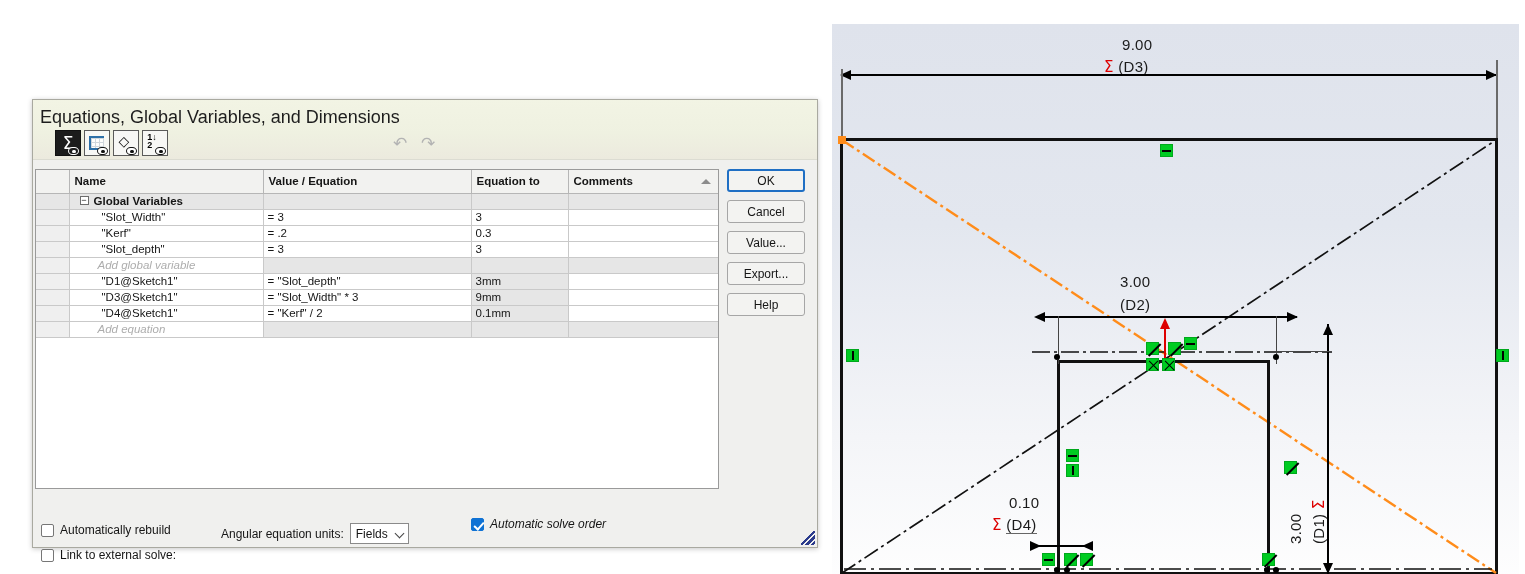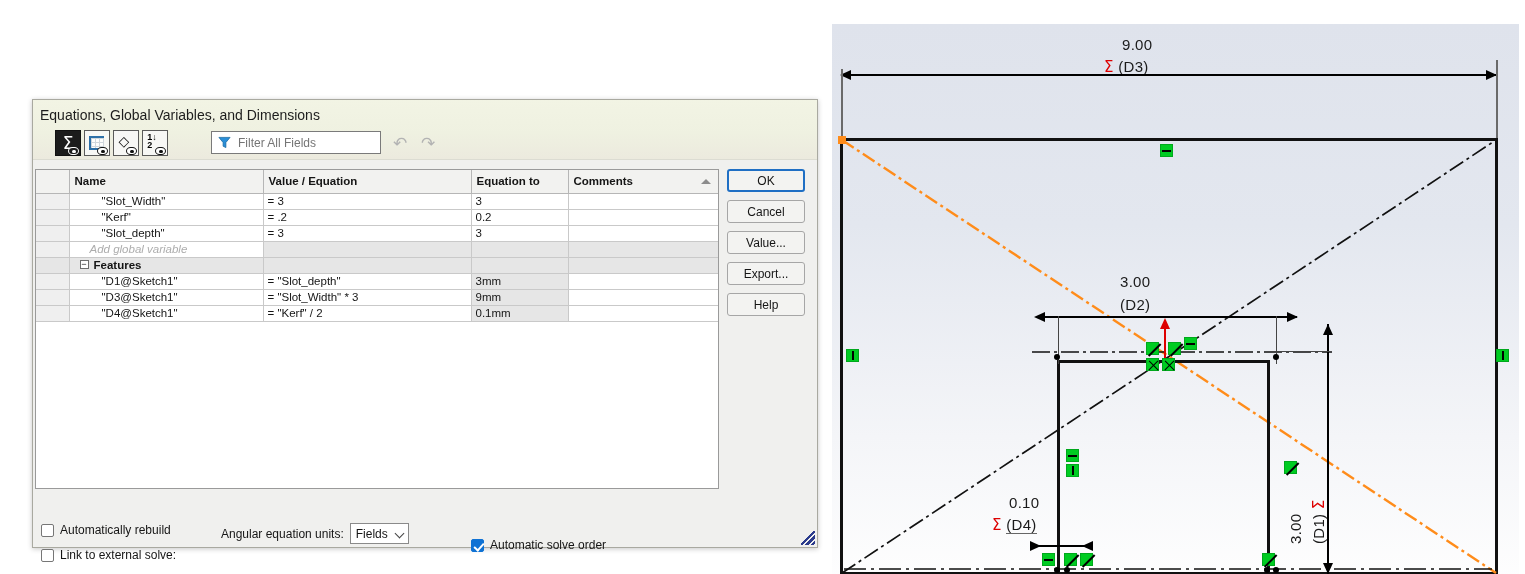--- a/index.html
+++ b/index.html
@@ -72,21 +72,21 @@
     border:1px solid #a9a9a0;
     box-shadow:0 1px 5px rgba(0,0,0,.22);
   }
   #dlgHead {
     height:60px;
     background:linear-gradient(to bottom,#f2f4e4 0%,#eff1e1 55%,#eceade 100%);
     border-bottom:1px solid #dcdcd2;
     position:relative;
   }
   #dlgTitle {
-    position:absolute; left:7px; top:7px; font-size:14px; color:#1d1d1d;
+    position:absolute; left:7px; top:7px; font-size:18px; color:#1d1d1d;
   }
   #toolbar {
     position:absolute; left:22px; top:30px; display:flex; align-items:center; gap:3px;
   }
   .tbtn {
     width:26px; height:26px; border:1px solid #5a5a5a; background:#f7f7f5;
     display:flex; align-items:center; justify-content:center; cursor:pointer;
     position:relative;
   }
   .tbtn.active { background:#1c1c1c; border-color:#111; }
@@ -142,21 +142,21 @@
   col.sel  { width:33px; }
   col.name { width:194px; }
   col.val  { width:208px; }
   col.evl  { width:97px; }
   col.cmt  { width:150px; }
   td.sel { background:#efefef; }
   tr.section td { background:#e6e6e6; font-weight:bold; }
   tr.section td.nm { padding-left:10px; }
   td.nm { padding-left:32px; }
   td.shade { background:#e6e6e6; }
-  td.ghost { color:#adadad; font-style:italic; padding-left:20px; }
+  td.ghost { color:#adadad; font-style:italic; padding-left:28px; }
   td.ghost-blank { background:#e6e6e6; }
   .expander {
     display:inline-block; width:9px;height:9px;border:1px solid #6d6d6d;background:#fff;
     line-height:7px;text-align:center;font-size:9px;font-weight:normal;margin-right:5px;
     vertical-align:middle; position:relative; top:-1px; cursor:pointer;
   }
   .sortarrow {
     position:absolute; right:7px; top:9px; width:0;height:0;
     border-left:5px solid transparent;border-right:5px solid transparent;
     border-bottom:5px solid #8c8c8c;
@@ -311,26 +311,20 @@
       <div class="tbtn">
         <span class="glyph-fill">◇</span>
         <span class="eyeg"></span>
       </div>
       <div class="tbtn">
         <span class="glyph-num">1↓<br>2</span>
         <span class="eyeg"></span>
       </div>
     </div>
 
-    <div id="filterwrap">
-      <input id="filter" type="text" placeholder="Filter All Fields" style="">
-      <svg id="funnel" viewBox="0 0 14 14">
-        <polygon points="1,1.5 13,1.5 8.5,7 8.5,12.5 5.5,11 5.5,7" fill="#2a8fd8" stroke="#17689f" stroke-width="0.8"></polygon>
-      </svg>
-    </div>
     <div class="navbtn" style="left:358px;">↶</div>
     <div class="navbtn" style="left:386px;">↷</div>
   </div>
 
   <div id="grid">
     <table>
       <colgroup>
           <col class="sel">
           <col class="name">
           <col class="val">
@@ -344,58 +338,58 @@
           <th>Value / Equation</th>
           <th>Equation to</th>
           <th>
             <span>Comments</span>
             <span class="sortarrow"></span>
           </th>
         </tr>
       </thead>
       <tbody>
 
+        <tr class="section">
+          <td class="sel"></td>
+          <td class="nm">
+            <span class="expander">−</span><span>Global Variables</span>
+          </td>
+          <td></td>
+          <td></td>
+          <td></td>
+        </tr>
         <tr>
           <td class="sel"></td>
           <td class="nm">"Slot_Width"</td>
           <td>= 3</td>
           <td>3</td>
           <td></td>
         </tr>
         <tr>
           <td class="sel"></td>
           <td class="nm">"Kerf"</td>
           <td>= .2</td>
-          <td>0.2</td>
+          <td>0.3</td>
           <td></td>
         </tr>
         <tr>
           <td class="sel"></td>
           <td class="nm">"Slot_depth"</td>
           <td>= 3</td>
           <td>3</td>
           <td></td>
         </tr>
         <tr>
           <td class="sel"></td>
           <td class="ghost">Add global variable</td>
           <td class="ghost-blank"></td>
           <td class="ghost-blank"></td>
           <td class="ghost-blank"></td>
         </tr>
 
-        <tr class="section">
-          <td class="sel"></td>
-          <td class="nm">
-            <span class="expander">−</span><span>Features</span>
-          </td>
-          <td></td>
-          <td></td>
-          <td></td>
-        </tr>
 
         <tr>
           <td class="sel"></td>
           <td class="nm">"D1@Sketch1"</td>
           <td>= "Slot_depth"</td>
           <td class="shade">3mm</td>
           <td></td>
         </tr>
         <tr>
           <td class="sel"></td>
@@ -403,20 +397,27 @@
           <td>= "Slot_Width" * 3</td>
           <td class="shade">9mm</td>
           <td></td>
         </tr>
         <tr>
           <td class="sel"></td>
           <td class="nm">"D4@Sketch1"</td>
           <td>= "Kerf" / 2</td>
           <td class="shade">0.1mm</td>
           <td></td>
+        </tr>
+        <tr>
+          <td class="sel"></td>
+          <td class="ghost">Add equation</td>
+          <td class="ghost-blank"></td>
+          <td class="ghost-blank"></td>
+          <td class="ghost-blank"></td>
         </tr>
       </tbody>
     </table>
     <div id="gridfill"></div>
   </div>
 
   <div id="btns">
     <button class="dbtn primary">OK</button>
     <button class="dbtn">Cancel</button>
     <button class="dbtn">Value...</button>
@@ -433,20 +434,20 @@
       <span class="cb"></span>
       <span>Link to external solve:</span>
     </div>
     <div class="cbrow" style="left:188px; top:38px;">
       <span>Angular equation units:</span>
       <span id="angsel">
         <span>Fields</span>
         <span class="chev"></span>
       </span>
     </div>
-    <div class="cbrow" style="left:438px; top:53px;">
+    <div class="cbrow" style="left:438px; top:32px;font-style:italic;">
       <span class="cb on"></span>
       <span>Automatic solve order</span>
     </div>
   </div>
 
   <div id="grip"></div>
 </div>
 
 </body></html>

